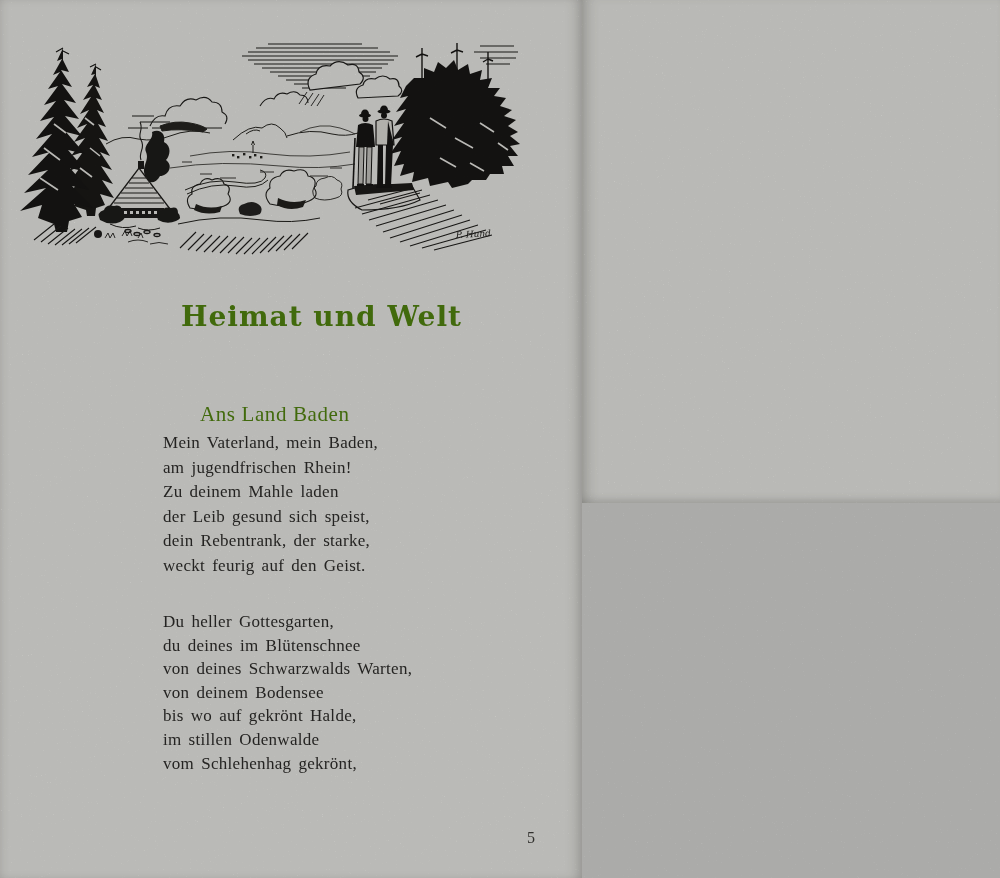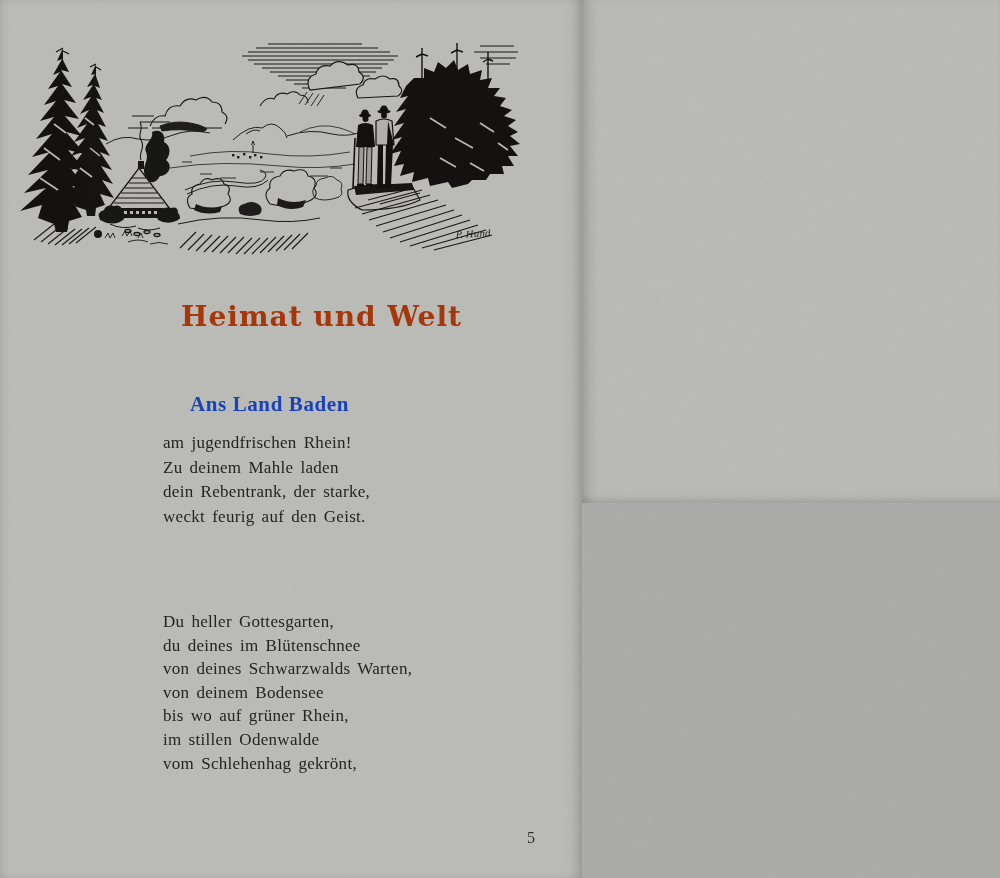--- a/index.html
+++ b/index.html
@@ -15,26 +15,26 @@
     box-shadow:inset -10px 0 14px -8px rgba(60,58,54,.35), inset 6px 0 10px -6px rgba(60,58,54,.18);
   }
   .page-right{
     left:582px;top:0;width:418px;height:503px;
     background:#d9d9d5;
     box-shadow:inset 12px 0 14px -9px rgba(60,58,54,.30), inset 0 -8px 10px -6px rgba(60,58,54,.22);
   }
   .illustration{position:absolute;left:10px;top:28px;width:520px;height:230px;}
   .section-title{
     position:absolute;left:181px;top:300px;margin:0;
-    font-size:28px;font-weight:700;letter-spacing:1px;color:#c2410c;
+    font-size:28px;font-weight:700;letter-spacing:1px;color:#4d7c0f;
     font-family:"DejaVu Serif","Liberation Serif",serif;
   }
   .poem-title{
-    position:absolute;left:190px;top:392px;margin:0;
-    font-size:21px;font-weight:700;letter-spacing:.6px;color:#1d4ed8;
+    position:absolute;left:190px;top:392px;margin:10px;
+    font-size:21px;font-weight:400;letter-spacing:.6px;color:#4d7c0f;
   }
   .stanza{position:absolute;font-size:17px;letter-spacing:.3px;word-spacing:2.5px;}
   .stanza .line{white-space:nowrap;}
   .s1{left:163px;top:431px;line-height:24.5px;}
   .s2{left:163px;top:610px;line-height:23.6px;}
   .page-number{position:absolute;left:527px;top:829px;font-size:16px;color:#3a3936;}
   .noise{position:absolute;left:0;top:0;pointer-events:none;}
   svg text{font-family:"DejaVu Serif","Liberation Serif",serif;}
 </style>
 </head>
@@ -157,32 +157,34 @@
       <path d="M118,214 q10,-4 20,0 M140,216 q9,-3 18,0" stroke-width=".9"></path>
     </g>
 
     <text x="446" y="210" font-size="9" font-style="italic" fill="#1b1a18" transform="rotate(-3 446 210)">P. Hund</text>
   </svg>
 
   <h1 class="section-title">Heimat und Welt</h1>
   <h2 class="poem-title">Ans Land Baden</h2>
 
   <div class="stanza s1">
+    <div class="line">Mein Vaterland, mein Baden,</div>
     <div class="line">am jugendfrischen Rhein!</div>
     <div class="line">Zu deinem Mahle laden</div>
+    <div class="line">der Leib gesund sich speist,</div>
     <div class="line">dein Rebentrank, der starke,</div>
     <div class="line">weckt feurig auf den Geist.</div>
   </div>
 
   <div class="stanza s2">
     <div class="line">Du heller Gottesgarten,</div>
     <div class="line">du deines im Blütenschnee</div>
     <div class="line">von deines Schwarzwalds Warten,</div>
     <div class="line">von deinem Bodensee</div>
-    <div class="line">bis wo auf grüner Rhein,</div>
+    <div class="line">bis wo auf gekrönt Halde,</div>
     <div class="line">im stillen Odenwalde</div>
     <div class="line">vom Schlehenhag gekrönt,</div>
   </div>
 
   <div class="page-number">5</div>
 </div>
 
 <div class="page page-right">
   
 

